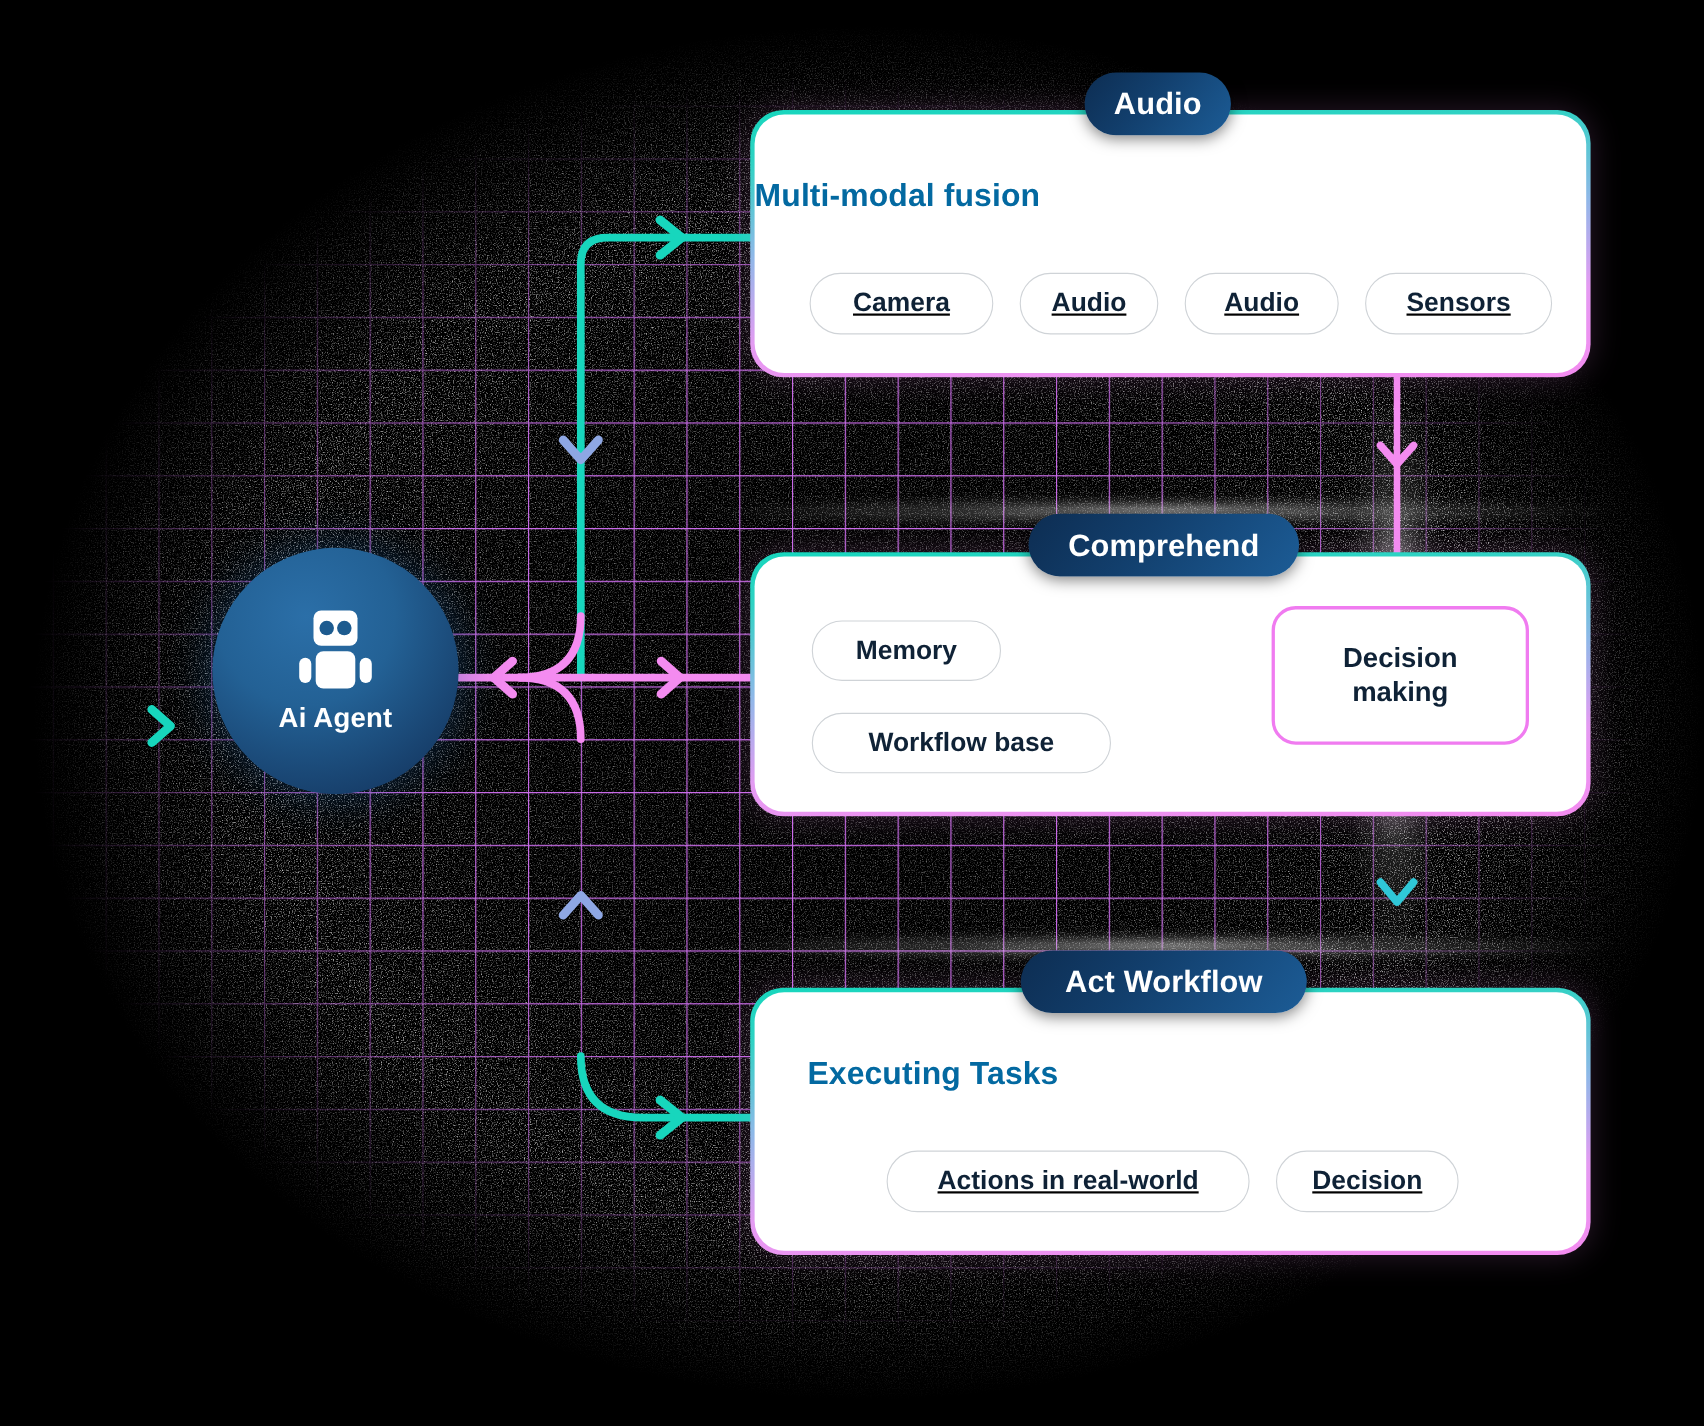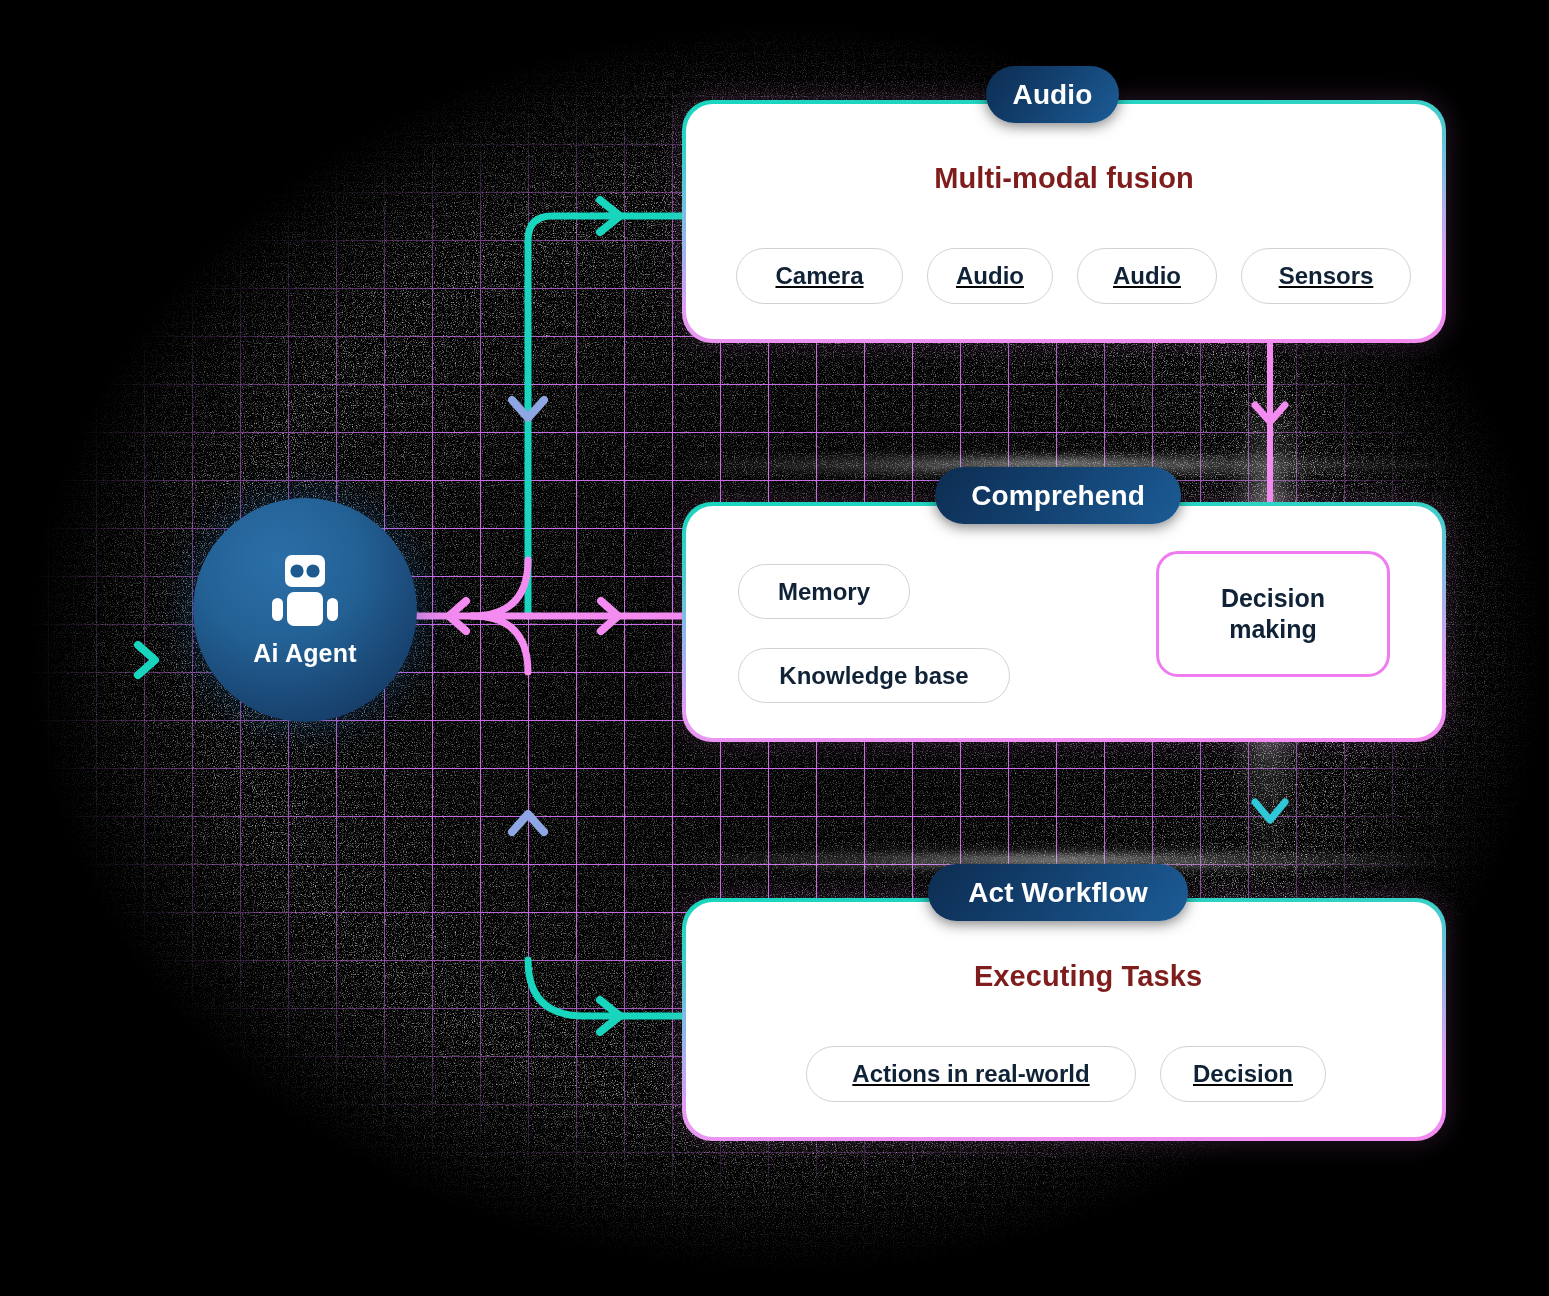--- a/index.html
+++ b/index.html
@@ -55,22 +55,22 @@
   .card{
     position:absolute;border-radius:30px;padding:4px;
     background:linear-gradient(176deg,#17d6bd 0%,#2fd2c3 16%,#8fb8e8 45%,#e49bf2 72%,#f48bf0 100%);
     box-shadow:0 0 28px rgba(240,140,240,.18);
   }
   .card-inner{
     width:100%;height:100%;border-radius:27px;background:#fff;
     box-sizing:border-box;position:relative;
   }
   .card-title{
-    position:absolute;left:0;right:0;text-align:center;
-    color:#7f1d1d;font-size:29px;font-weight:700;letter-spacing:.1px;
+    position:absolute;left:0;right:0;text-align:left;
+    color:#0369a1;font-size:29px;font-weight:700;letter-spacing:.1px;
   }
   .chip-row{position:absolute;display:flex;align-items:center;text-decoration:underline;}
   .chip{
     border:1.6px solid #cfd3d7;border-radius:32px;
     color:#0f2236;font-size:24px;font-weight:600;
     display:flex;align-items:center;justify-content:center;
     background:#fff;box-sizing:border-box;
   }
 
   
@@ -275,21 +275,21 @@
         <div class="chip" style="width:140px">Audio</div>
         <div class="chip" style="width:170px">Sensors</div>
       </div>
     </div>
   </div>
 
   <div class="badge" id="badge-comp">Comprehend</div>
   <div class="card" id="card-comp">
     <div class="card-inner">
       <div class="chip" id="card-comp-mem">Memory</div>
-      <div class="chip" id="card-comp-kb">Knowledge base</div>
+      <div class="chip" id="card-comp-kb">Workflow base</div>
       <div class="decision-box">
         <span>
           <span>Decision</span><br>
           <span>making</span>
         </span>
       </div>
     </div>
   </div>
 
   <div class="badge" id="badge-act">Act Workflow</div>

